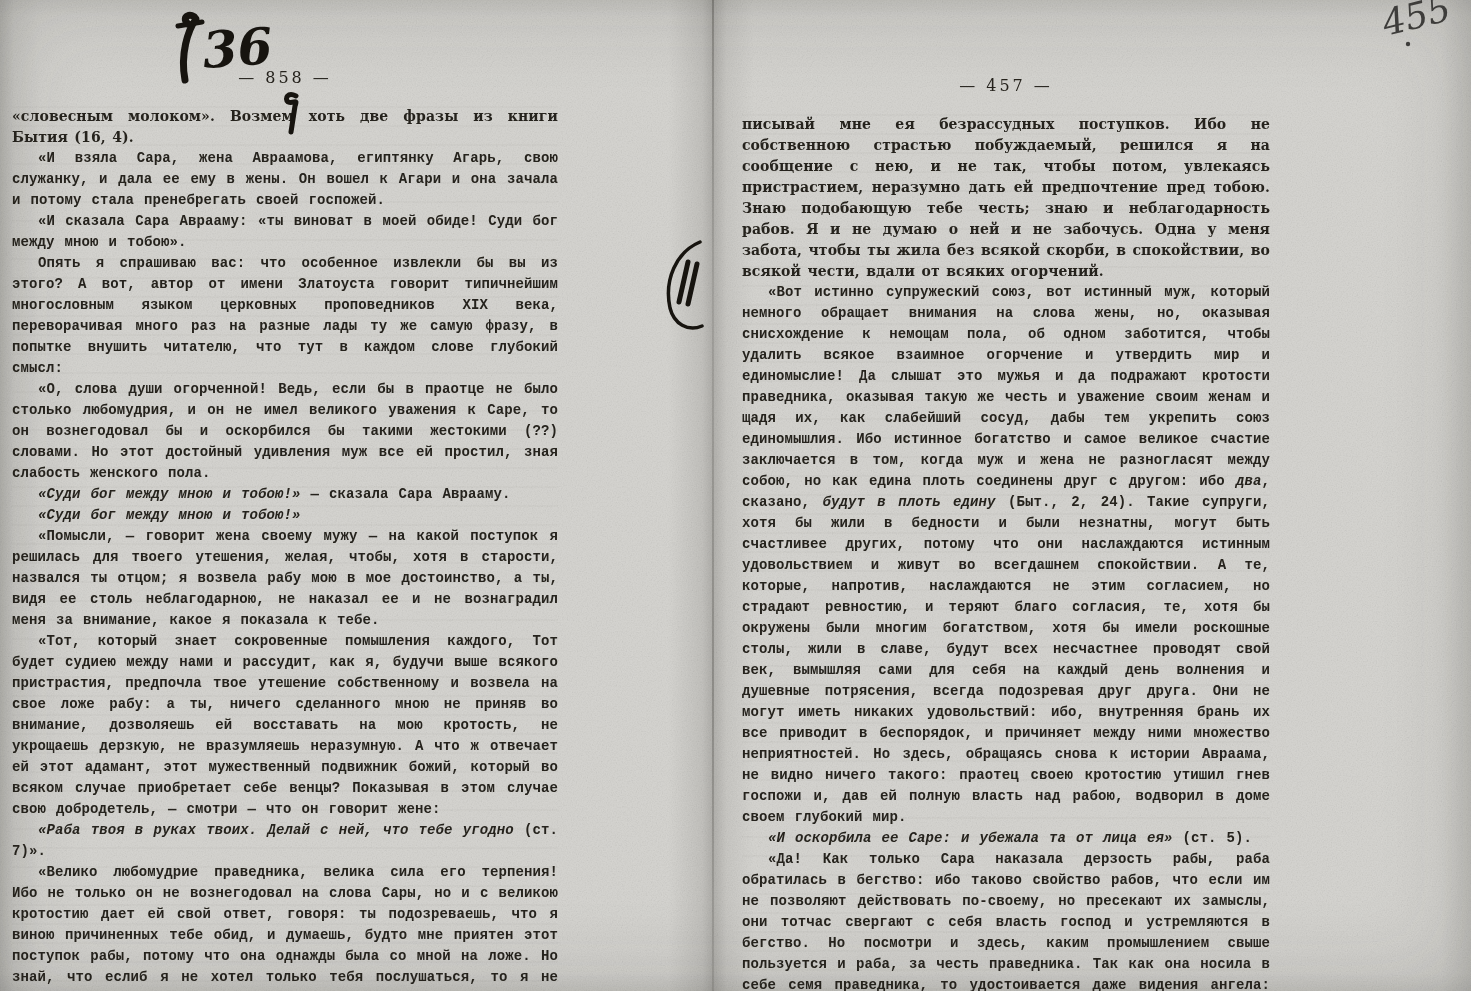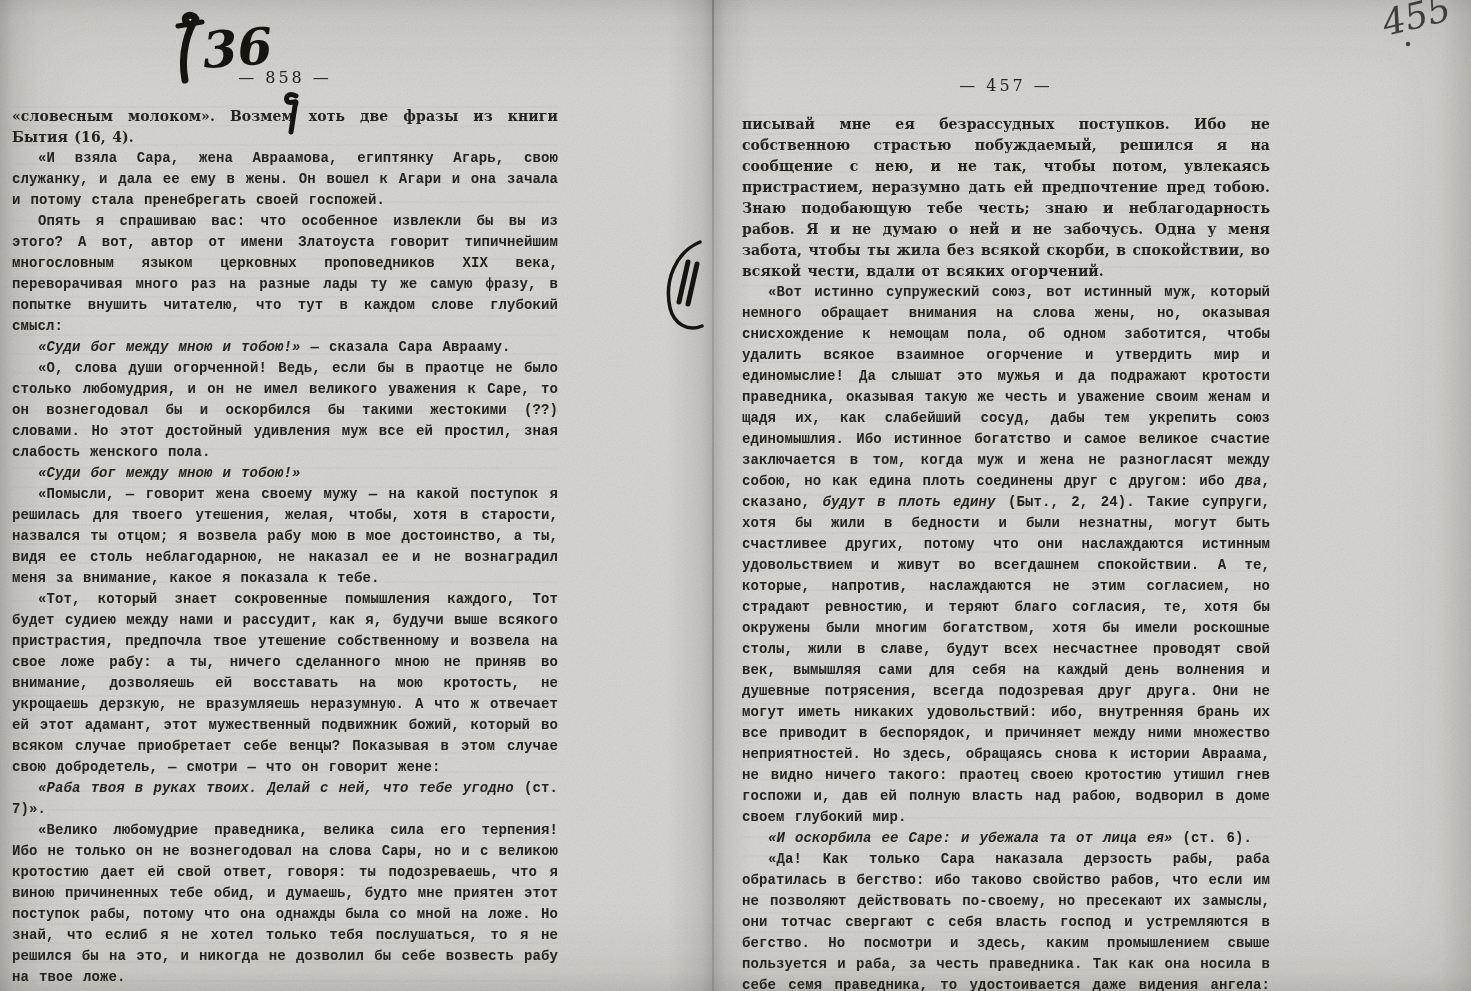--- a/index.html
+++ b/index.html
@@ -58,38 +58,39 @@
 <div class="scan">
 
   <div class="gutter"></div>
   <div class="crease-line"></div>
 
   <div class="page page-left">
     <div class="page-header">— 858 —</div>
     <div class="page-body" id="left-body">
         <p><span>«словесным молоком». Возмем хоть две фразы из книги Бытия (16, 4).</span></p>
         <p class="indent"><span>«И взяла Сара, жена Авраамова, египтянку Агарь, свою служанку, и дала ее ему в жены. Он вошел к Агари и она зачала и потому стала пренебрегать своей госпожей.</span></p>
+        <p class="indent"><span>«И сказала Сара Аврааму: «ты виноват в моей обиде! Суди бог между мною и тобою».</span></p>
         <p class="indent"><span>Опять я спрашиваю вас: что особенное извлекли бы вы из этого? А вот, автор от имени Златоуста говорит типичнейшим многословным языком церковных проповедников XIX века, переворачивая много раз на разные лады ту же самую фразу, в попытке внушить читателю, что тут в каждом слове глубокий смысл:</span></p>
+        <p class="indent"><span>«О, слова души огорченной! Ведь, если бы в праотце не было столько любомудрия, и он не имел великого уважения к Саре, то он вознегодовал бы и оскорбился бы такими жестокими (??) словами. Но этот достойный удивления муж все ей простил, зная слабость женского пола.</span></p>
         <p class="indent"><span class="it">«Суди бог между мною и тобою!»</span><span> — сказала Сара Аврааму.</span></p>
-        <p class="indent"><span>«О, слова души огорченной! Ведь, если бы в праотце не было столько любомудрия, и он не имел великого уважения к Саре, то он вознегодовал бы и оскорбился бы такими жестокими (??) словами. Но этот достойный удивления муж все ей простил, зная слабость женского пола.</span></p>
         <p class="indent"><span class="it">«Суди бог между мною и тобою!»</span></p>
         <p class="indent"><span>«Помысли, — говорит жена своему мужу — на какой поступок я решилась для твоего утешения, желая, чтобы, хотя в старости, назвался ты отцом; я возвела рабу мою в мое достоинство, а ты, видя ее столь неблагодарною, не наказал ее и не вознаградил меня за внимание, какое я показала к тебе.</span></p>
         <p class="indent"><span>«Тот, который знает сокровенные помышления каждого, Тот будет судиею между нами и рассудит, как я, будучи выше всякого пристрастия, предпочла твое утешение собственному и возвела на свое ложе рабу: а ты, ничего сделанного мною не приняв во внимание, дозволяешь ей восставать на мою кротость, не укрощаешь дерзкую, не вразумляешь неразумную. А что ж отвечает ей этот адамант, этот мужественный подвижник божий, который во всяком случае приобретает себе венцы? Показывая в этом случае свою добродетель, — смотри — что он говорит жене:</span></p>
         <p class="indent"><span class="it">«Раба твоя в руках твоих. Делай с ней, что тебе угодно </span><span>(ст. 7)».</span></p>
         <p class="indent"><span>«Велико любомудрие праведника, велика сила его терпения! Ибо не только он не вознегодовал на слова Сары, но и с великою кротостию дает ей свой ответ, говоря: ты подозреваешь, что я виною причиненных тебе обид, и думаешь, будто мне приятен этот поступок рабы, потому что она однажды была со мной на ложе. Но знай, что еслиб я не хотел только тебя послушаться, то я не решился бы на это, и никогда не дозволил бы себе возвесть рабу на твое ложе.</span></p>
         <p class="indent"></p>
       </div>
   </div>
 
   <div class="page page-right">
     <div class="page-header">— 457 —</div>
     <div class="page-body" id="right-body">
         <p><span>писывай мне ея безрассудных поступков. Ибо не собственною страстью побуждаемый, решился я на сообщение с нею, и не так, чтобы потом, увлекаясь пристрастием, неразумно дать ей предпочтение пред тобою. Знаю подобающую тебе честь; знаю и неблагодарность рабов. Я и не думаю о ней и не забочусь. Одна у меня забота, чтобы ты жила без всякой скорби, в спокойствии, во всякой чести, вдали от всяких огорчений.</span></p>
         <p class="indent"><span>«Вот истинно супружеский союз, вот истинный муж, который немного обращает внимания на слова жены, но, оказывая снисхождение к немощам пола, об одном заботится, чтобы удалить всякое взаимное огорчение и утвердить мир и единомыслие! Да слышат это мужья и да подражают кротости праведника, оказывая такую же честь и уважение своим женам и щадя их, как слабейший сосуд, дабы тем укрепить союз единомышлия. Ибо истинное богатство и самое великое счастие заключается в том, когда муж и жена не разногласят между собою, но как едина плоть соединены друг с другом: ибо </span><span class="it">два</span><span>, сказано, </span><span class="it">будут в плоть едину</span><span> (Быт., 2, 24). Такие супруги, хотя бы жили в бедности и были незнатны, могут быть счастливее других, потому что они наслаждаются истинным удовольствием и живут во всегдашнем спокойствии. А те, которые, напротив, наслаждаются не этим согласием, но страдают ревностию, и теряют благо согласия, те, хотя бы окружены были многим богатством, хотя бы имели роскошные столы, жили в славе, будут всех несчастнее проводят свой век, вымышляя сами для себя на каждый день волнения и душевные потрясения, всегда подозревая друг друга. Они не могут иметь никаких удовольствий: ибо, внутренняя брань их все приводит в беспорядок, и причиняет между ними множество неприятностей. Но здесь, обращаясь снова к истории Авраама, не видно ничего такого: праотец своею кротостию утишил гнев госпожи и, дав ей полную власть над рабою, водворил в доме своем глубокий мир.</span></p>
-        <p class="indent"><span class="it">«И оскорбила ее Саре: и убежала та от лица ея»</span><span> (ст. 6).</span></p>
+        <p class="indent"><span class="it">«И оскорбила ее Саре: и убежала та от лица ея»</span><span> (ст. 5).</span></p>
         <p class="indent"><span>«Да! Как только Сара наказала дерзость рабы, раба обратилась в бегство: ибо таково свойство рабов, что если им не позволяют действовать по-своему, но пресекают их замыслы, они тотчас свергают с себя власть господ и устремляются в бегство. Но посмотри и здесь, каким промышлением свыше пользуется и раба, за честь праведника. Так как она носила в себе семя праведника, то удостоивается даже видения ангела: </span><span class="it">«И нашел ее, —</span><span> говорит Писание, — </span><span class="it">ангел господень у источника воды в пустыни, на пути Сур</span><span> (ст. 7)».</span></p>
         <p class="indent"><span>«Примечай человеколюбие господа, как Он никого не презирает, но, раб ли то, или рабыня, над всеми являет свое промышление, взирая не на различие званий, а на расположение души. Впрочем здесь ангел является не по заслугам рабы, но ради чести праведника Авраама. Ибо, как я сказал, надлежало ей удостоиться великого попечения, потому что она удостоилась восприять в себя семя праведника.</span></p>
       </div>
   </div>
 
   <svg class="mark mark-tl" width="160" height="92" viewBox="0 0 160 92">
     <path class="hand-ink" d="M30,20 C22,12 34,8 38,15 C30,26 22,50 27,76" stroke-width="7"></path>
     <path class="hand-ink" d="M20,22 L44,18" stroke-width="5"></path>
     <text class="hand-text" x="46" y="64" font-size="50" transform="rotate(-4 46 64)">36</text>
   </svg>

